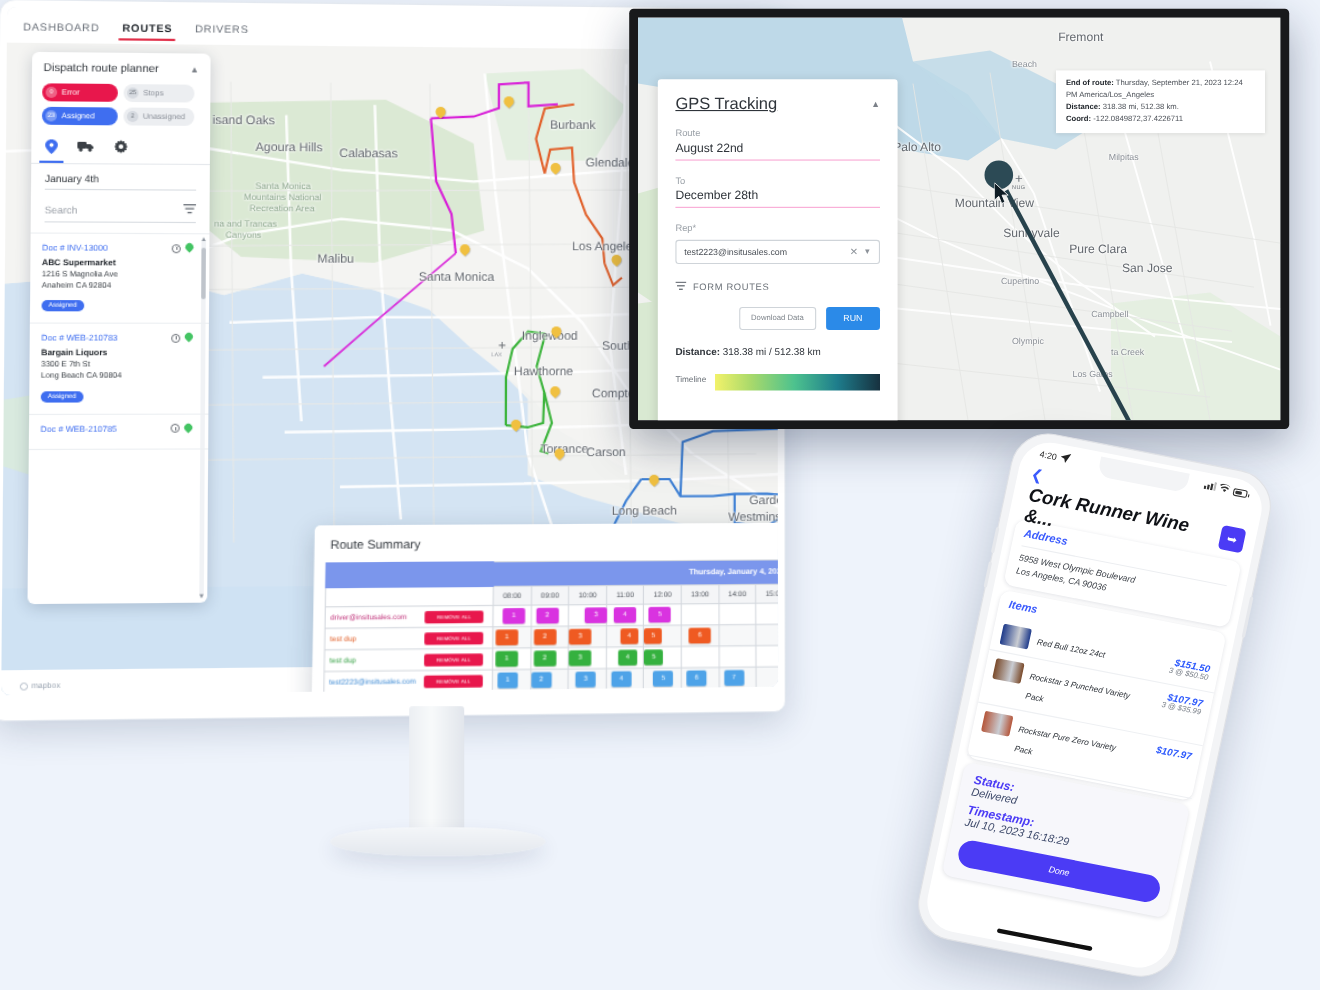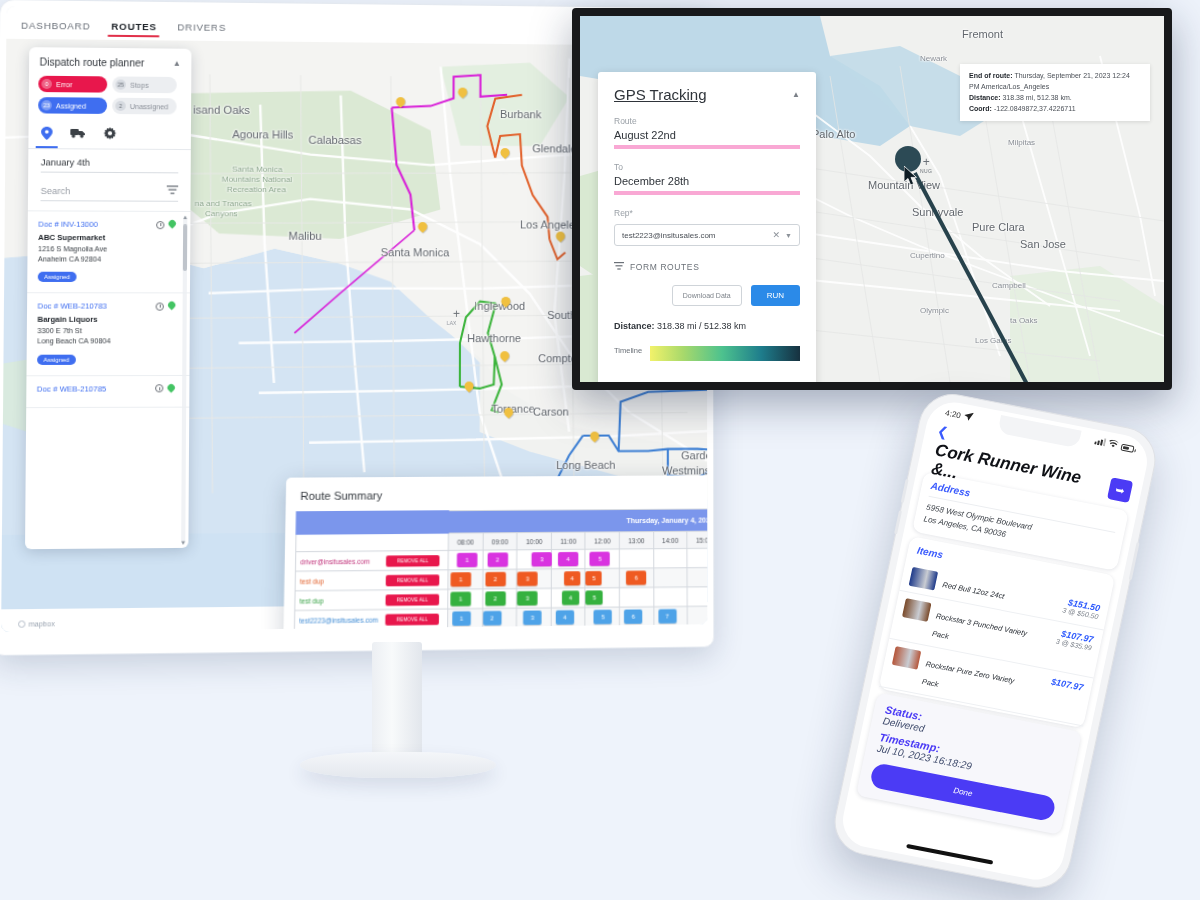--- a/index.html
+++ b/index.html
@@ -157,21 +157,21 @@
   }
   .gpswin-inner { position:absolute; inset:8px; background:#e8eced; overflow:hidden; }
   .gps-panel {
     position:absolute; left:18px; top:56px; width:218px; height:318px;
     background:#fff; border-radius:3px; box-shadow:0 2px 10px rgba(0,0,0,.14);
     padding:14px 16px; z-index:4;
   }
   .gps-title-row { display:flex; align-items:center; justify-content:space-between; }
   .gps-title { font-size:15px; color:#2f343a;text-decoration:underline; }
   .gps-lbl { font-size:8.5px; color:#9aa0a7; margin-top:13px; }
-  .gps-val { font-size:11px; color:#2f343a; border-bottom:4px solid #f9a8d4; padding-bottom:4px; margin-top:3px; }
+  .gps-val { font-size:11px; color:#2f343a; border-bottom:1px solid #f9a8d4; padding-bottom:4px; margin-top:3px; }
   .gps-select {
     margin-top:6px; border:1px solid #cfd4d9; border-radius:3px; height:22px;
     display:flex; align-items:center; justify-content:space-between; padding:0 7px;
     font-size:8px; color:#4b5057;
   }
   .gps-select .sx { color:#8c9299; font-size:9px; margin-right:5px; }
   .gps-filters { margin-top:16px; font-size:8.5px; color:#6b7178; letter-spacing:.6px; display:flex; align-items:center; gap:6px; }
   .gps-btnrow { display:flex; justify-content:flex-end; gap:9px; margin-top:13px; }
   .btn-dl { border:1px solid #cfd4d9; background:#fff; color:#7d838a; font-size:7px; padding:6px 10px; border-radius:3px; }
   .btn-run { background:#2b8ae8; color:#fff; font-size:8px; padding:6px 16px; border-radius:3px; }
@@ -624,31 +624,31 @@
           <path d="M110 225 L540 285"></path>
             <path d="M100 300 L520 345"></path>
           <path d="M250 60 L300 366"></path>
             <path d="M320 50 L370 366"></path>
           <path d="M400 70 L450 366"></path>
             <path d="M470 90 L520 366"></path>
         </g>
       </svg>
       <div id="gps-map-labels">
           <div class="map-label big" style="left: 382px; top: 12px;">Fremont</div>
-          <div class="map-label" style="left: 340px; top: 38px;">Newark</div>
+          <div class="map-label" style="left: 340px; top: 38px;">Beach</div>
           <div class="map-label" style="left: 198px; top: 75px;">wood City</div>
           <div class="map-label big" style="left: 232px; top: 112px;">Palo Alto</div>
           <div class="map-label" style="left: 428px; top: 122px;">Milpitas</div>
           <div class="map-label big" style="left: 288px; top: 163px;">Mountain View</div>
           <div class="map-label big" style="left: 332px; top: 190px;">Sunnyvale</div>
           <div class="map-label big" style="left: 392px; top: 205px;">Pure Clara</div>
           <div class="map-label big" style="left: 440px; top: 222px;">San Jose</div>
           <div class="map-label" style="left: 330px; top: 235px;">Cupertino</div>
           <div class="map-label" style="left: 340px; top: 290px;">Olympic</div>
-          <div class="map-label" style="left: 430px; top: 300px;">ta Oaks</div>
+          <div class="map-label" style="left: 430px; top: 300px;">ta Creek</div>
           <div class="map-label" style="left: 395px; top: 320px;">Los Gatos</div>
           <div class="map-label" style="left: 412px; top: 265px;">Campbell</div>
         </div>
 
       <div class="gps-line"></div>
       <div class="gps-dot"></div>
       <div class="gps-cursor">
         <svg width="14" height="20" viewBox="0 0 14 20">
             <path d="M0 0 L0 16 L4 12.5 L6.6 19 L9.6 17.7 L7 11.4 L12.5 11.4 Z" fill="#0e1c24" stroke="#fff" stroke-width=".8"></path>
           </svg>

